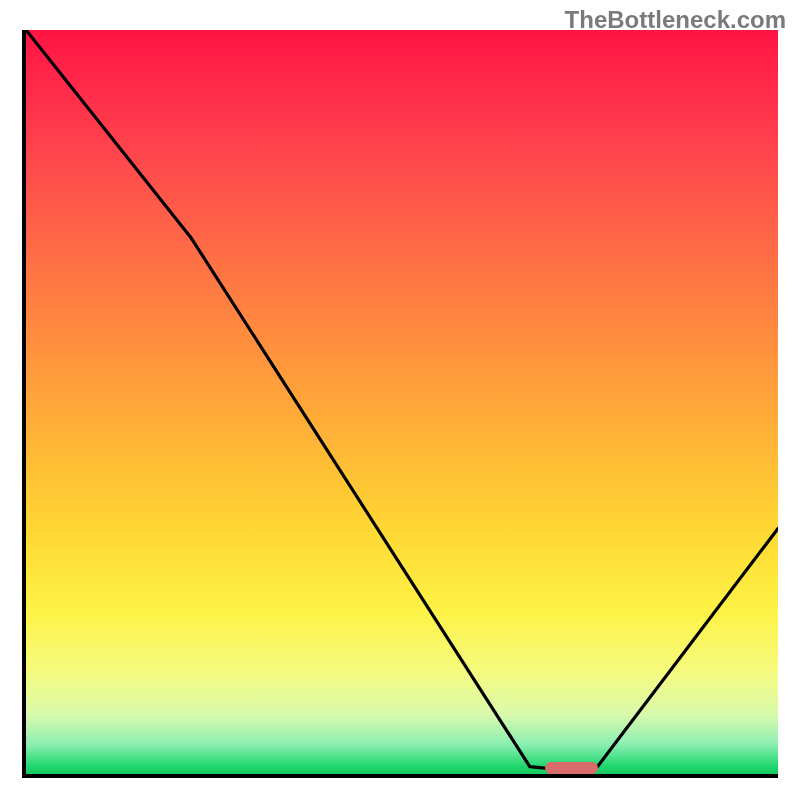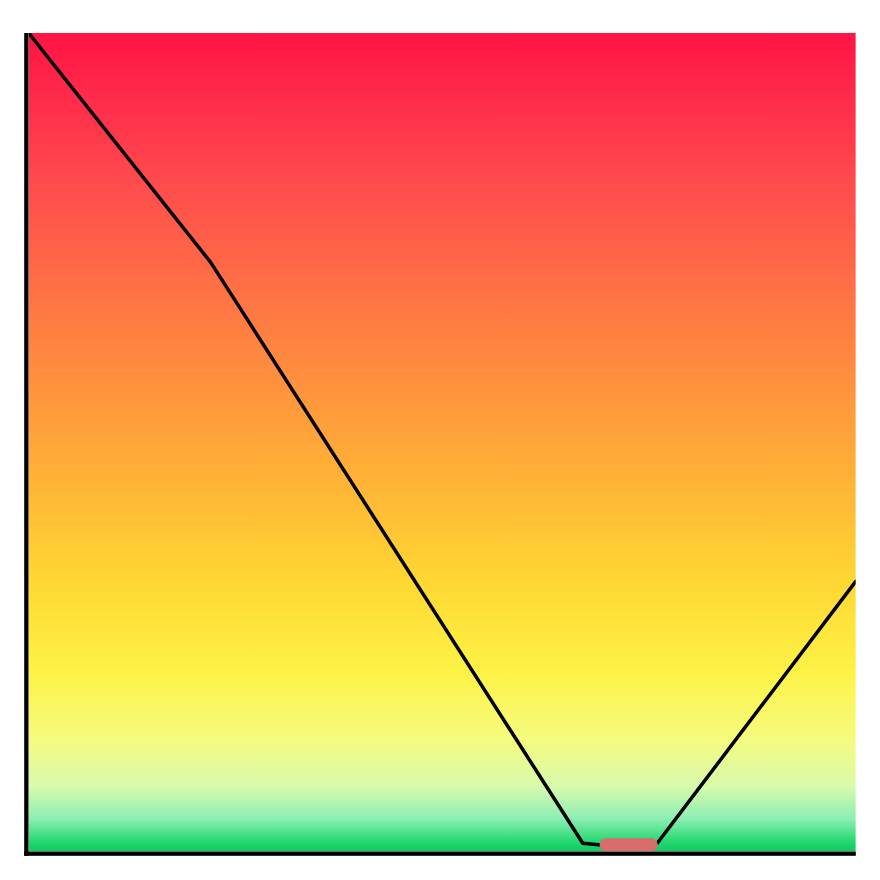--- a/index.html
+++ b/index.html
@@ -65,20 +65,21 @@
     position: absolute;
     height: 12px;
     border-radius: 6px;
     background: #d86b6b;
   }
 </style>
 </head>
 <body>
 
 <div class="frame">
+  <div class="watermark">TheBottleneck.com</div>
 
   <div class="plot-area">
     <div class="gradient"></div>
 
     <svg class="curve" viewBox="0 0 752 744" preserveAspectRatio="none">
       <path id="curve-path" fill="none" stroke="#000" stroke-width="3.2" stroke-linecap="round" stroke-linejoin="round" d="M0.0 0.0 L165.4 208.3 L503.8 736.6 L541.4 740.3 L571.5 736.6 L752.0 498.5"></path>
     </svg>
 
     <div class="marker" id="opt-marker" style="left: 518.88px; width: 52.64px; top: 732.048px;"></div>
   </div>

